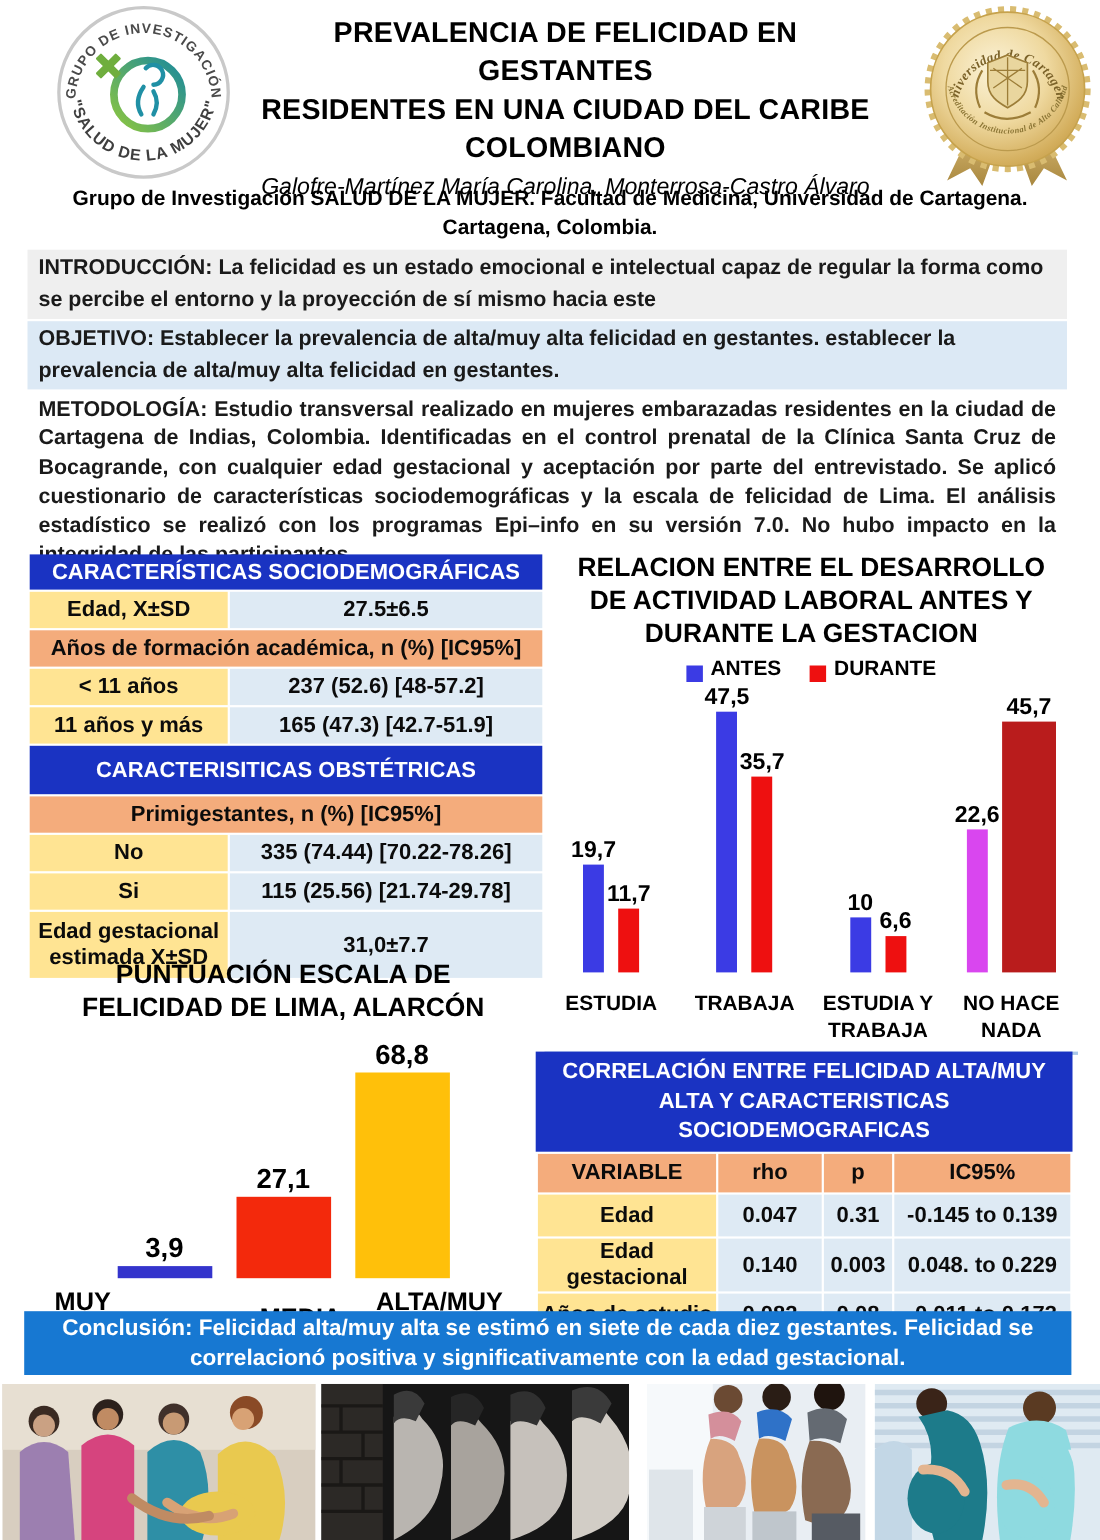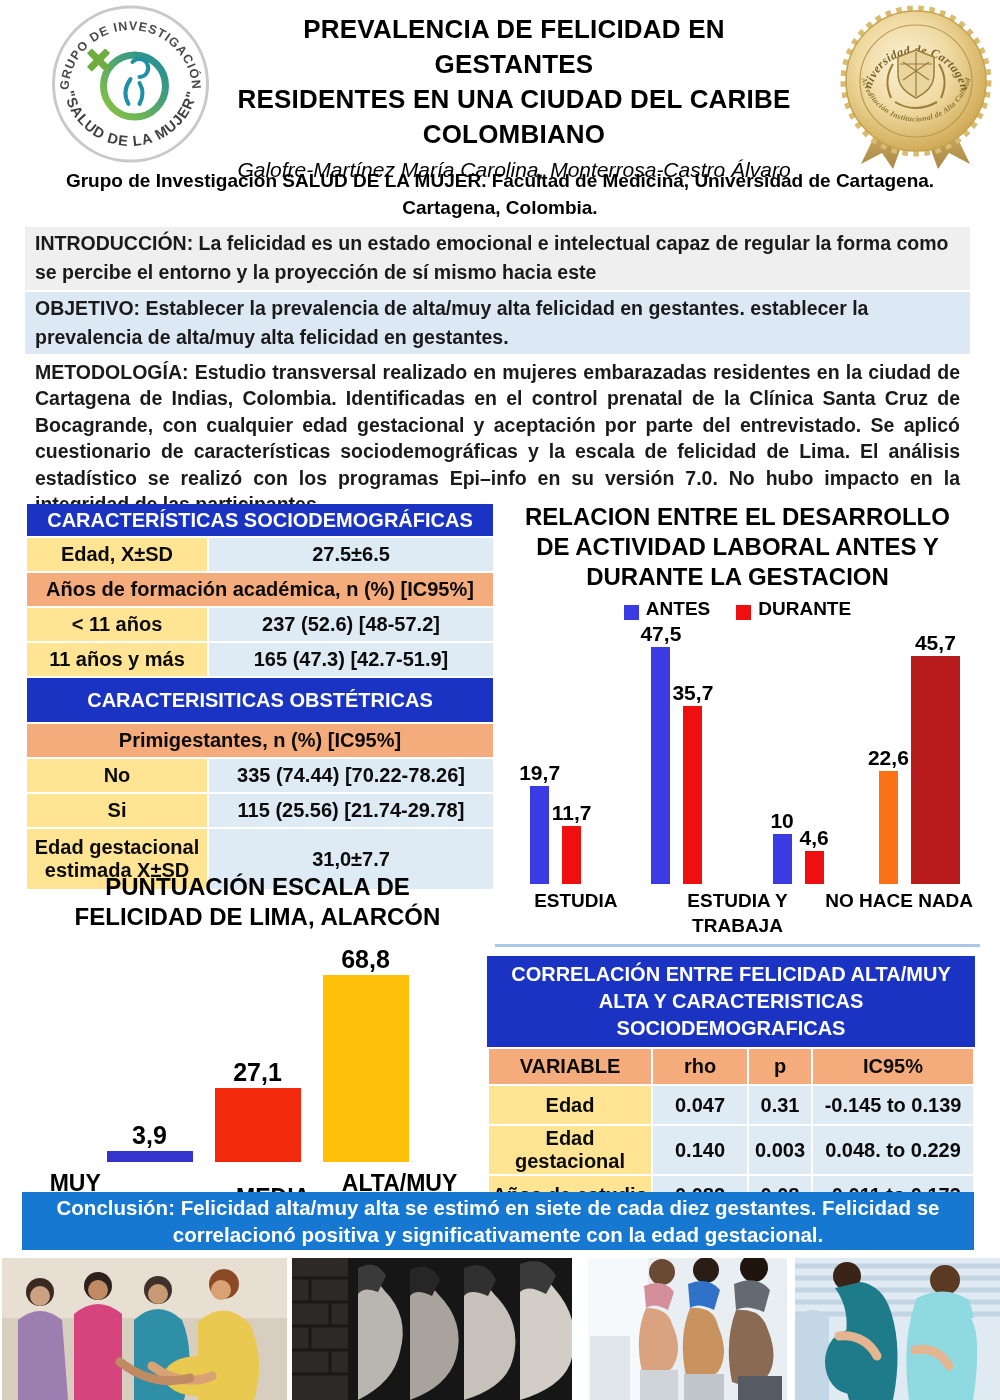--- a/index.html
+++ b/index.html
@@ -42,21 +42,21 @@
 
   
   #work-chart{left:495px;top:498px;width:485px;}
   #work-chart .chart-title{width:452px;margin:4px auto 0;}
   #work-legend{margin-top:6px;}
   #work-legend .legend-item{font-size:19px;}
   #work-plot{display:flex;align-items:flex-end;height:242px;margin-top:22px;}
   #work-plot .bar-group{flex:1;gap:13px;}
   #work-plot .bar{width:19px;}
   #work-plot .bar-value{font-size:21px;}
-  #work-cats{display:flex;margin-top:4px;padding-bottom:6px;border-bottom:3px solid #a9c7e8;}
+  #work-cats{display:flex;margin-top:16px;padding-bottom:6px;border-bottom:3px solid #a9c7e8;}
   .cat-cell{flex:1;text-align:center;font-weight:bold;font-size:19px;line-height:25px;color:#000;}
 
   
   #felicidad-chart{left:30px;top:860px;width:455px;}
   #felicidad-chart .chart-title{width:430px;margin:12px auto;}
   #felicidad-plot{display:flex;align-items:flex-end;justify-content:center;gap:22px;height:190px;margin-top:40px;}
   #felicidad-plot .bar{width:86px;}
   #felicidad-plot .bar-value{font-size:25px;}
   #felicidad-legend{margin-top:8px;gap:12px;}
   #felicidad-legend .legend-item{font-size:23px;gap:6px;}
@@ -239,34 +239,35 @@
           </div>
           <div class="bar" style="height: 178px; background: rgb(238, 16, 16);">
             <div class="bar-value">35,7</div>
           </div>
         </div>
         <div class="bar-group">
           <div class="bar" style="height: 50px; background: rgb(59, 59, 228);">
             <div class="bar-value">10</div>
           </div>
           <div class="bar" style="height: 33px; background: rgb(238, 16, 16);">
-            <div class="bar-value">4,6</div>
-          </div>
-        </div>
-        <div class="bar-group">
-          <div class="bar" style="height: 113px; background: #f97316;">
+            <div class="bar-value">6,6</div>
+          </div>
+        </div>
+        <div class="bar-group">
+          <div class="bar" style="height: 130px; background: #d946ef;">
             <div class="bar-value">22,6</div>
           </div>
           <div class="bar" style="height: 228px; background: #b91c1c; padding-left: 30px;">
             <div class="bar-value">45,7</div>
           </div>
         </div>
       </div>
     <div id="work-cats">
         <div class="cat-cell">ESTUDIA</div>
+        <div class="cat-cell">TRABAJA</div>
         <div class="cat-cell">ESTUDIA Y TRABAJA</div>
         <div class="cat-cell">NO HACE NADA</div>
       </div>
   </div>
 
   <div class="abs" id="felicidad-chart">
     <div class="chart-title">PUNTUACIÓN ESCALA DE FELICIDAD DE LIMA, ALARCÓN</div>
     <div id="felicidad-plot">
         <div class="bar-group">
           <div class="bar" style="height: 11px; background: rgb(52, 52, 204);">

